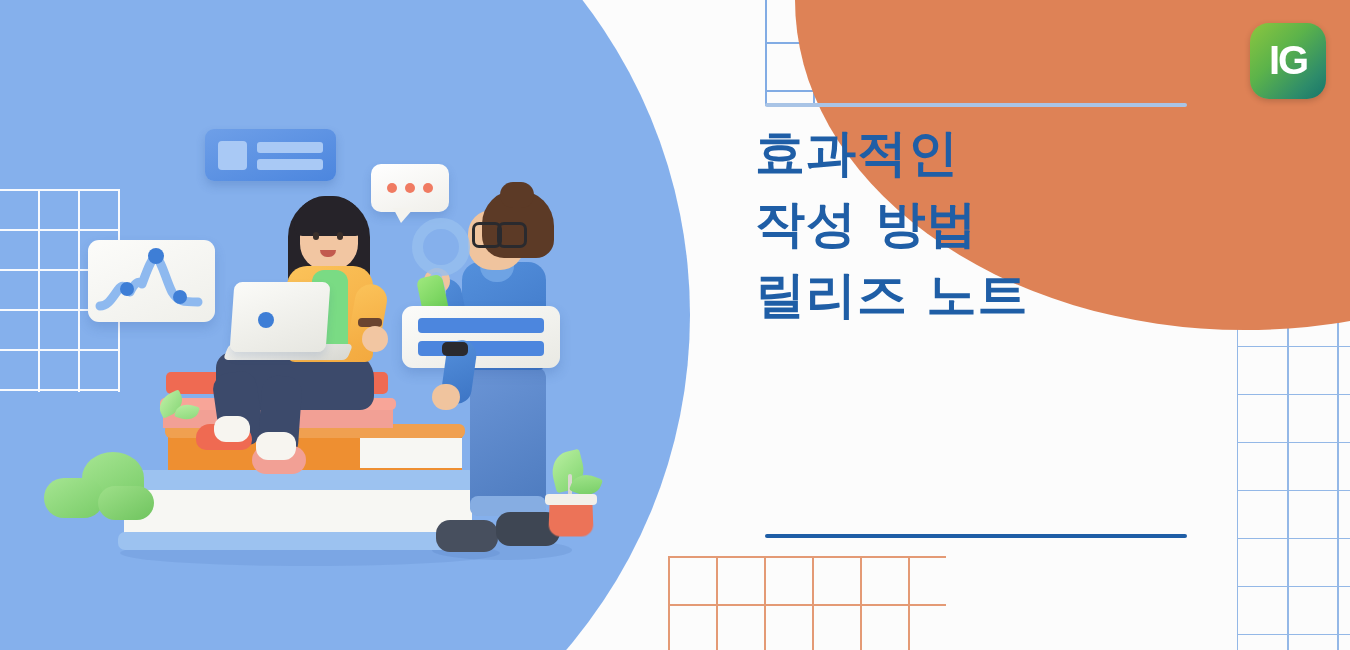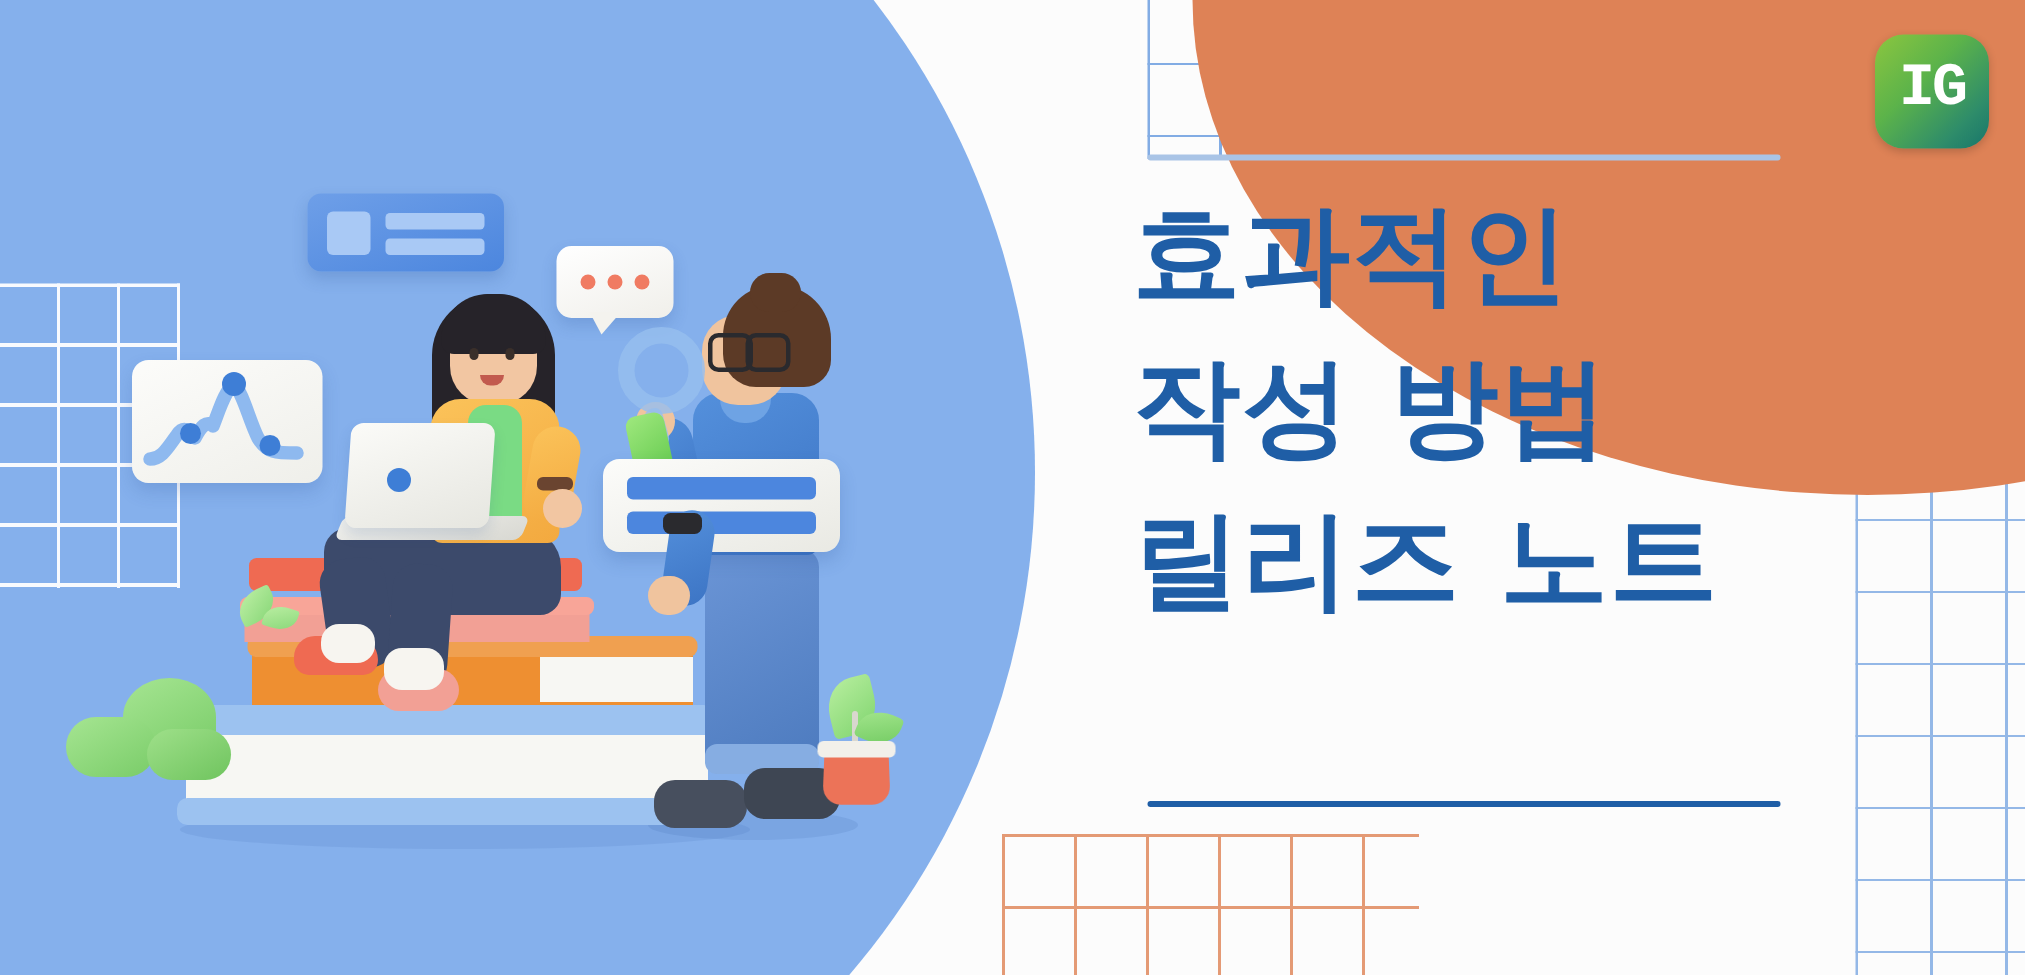--- a/index.html
+++ b/index.html
@@ -54,36 +54,36 @@
 
   
   .logo{
     position:absolute;left:1250px;top:23px;width:76px;height:76px;border-radius:19px;
     background:linear-gradient(135deg,#8CC63F 0%,#5CB34A 40%,#2E8C6A 78%,#17756B 100%);
     box-shadow:0 2px 6px rgba(0,0,0,.18);
     display:flex;align-items:center;justify-content:center;
   }
   .logo-text{
     color:#FFFFFF;font-weight:bold;font-size:40px;letter-spacing:-2px;
-    font-family:Liberation Mono, monospace;line-height:1;
+    font-family:Liberation Sans, sans-serif;line-height:1;
     transform:translateY(-1px);
   }
 
   
   .rule-top{
     position:absolute;left:765px;top:103px;width:422px;height:4px;
     background:#A9C4E6;border-radius:2px;
   }
   .rule-bottom{
     position:absolute;left:765px;top:534px;width:422px;height:4px;
     background:#1F5EA6;border-radius:2px;
   }
   .headline{
     position:absolute;left:755px;top:118px;width:520px;
-    color:#1F5EA6;font-weight:bold;font-size:72px;line-height:1.42;
+    color:#1F5EA6;font-weight:bold;font-size:50px;line-height:1.42;
     letter-spacing:1px;
     font-family:"DejaVu Sans","Liberation Sans",sans-serif;
   }
   .headline div{white-space:nowrap;}
 
   
   .ill{position:absolute;}
 
   
   .card-blue{

